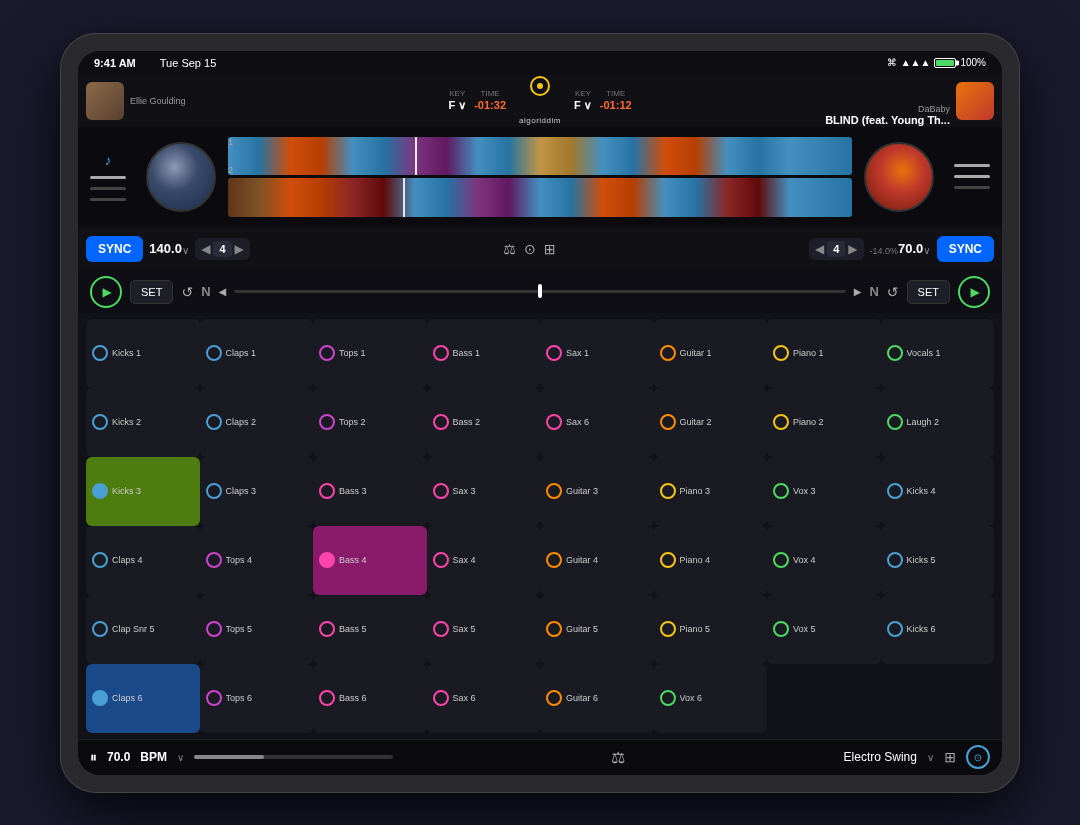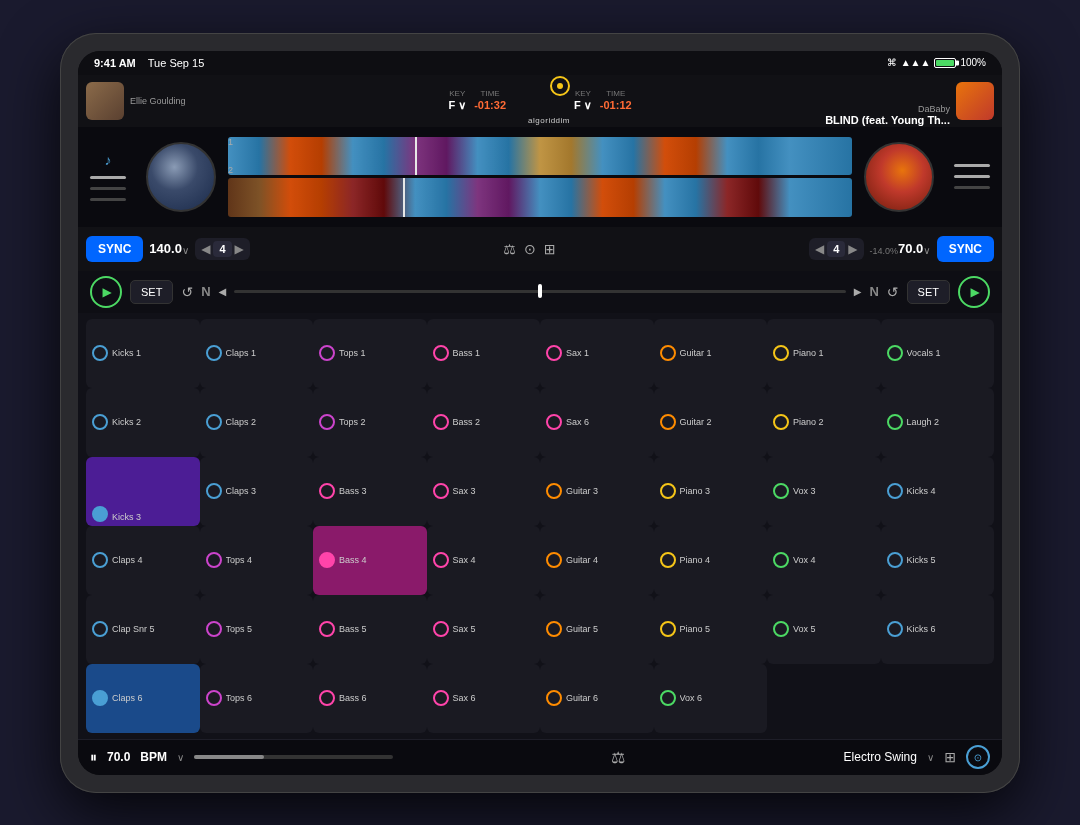--- a/index.html
+++ b/index.html
@@ -76,21 +76,21 @@
       overflow: hidden; flex-shrink: 0;
     }
     .album-art-left { background: linear-gradient(135deg, #8B6B4A, #5a4030); }
     .album-art-right { background: linear-gradient(135deg, #e8740c, #c0392b); }
     .track-details { flex: 1; min-width: 0; }
     .track-artist { color: #999; font-size: 9px; }
     .track-title { color: #fff; font-size: 11px; font-weight: 600; white-space: nowrap; overflow: hidden; text-overflow: ellipsis; }
     .key-time-info { display: flex; flex-direction: column; align-items: center; font-size: 9px; color: #888; gap: 1px; }
     .key-time-info span.val { color: #fff; font-size: 11px; font-weight: 600; }
     .center-logo {
-      display: flex; align-items: flex-end; justify-content: center;
+      display: flex; align-items: center; justify-content: center;
       width: 60px;
       flex-direction: column;
       gap: 20px;
     }
     .logo-circle {
       width: 20px; height: 20px; border-radius: 50%;
       border: 2px solid #f5c518;
       display: flex; align-items: center; justify-content: center;
     }
     .logo-dot { width: 6px; height: 6px; border-radius: 50%; background: #f5c518; }
@@ -380,21 +380,21 @@
     }
     .settings-dot { color: #4a9fd4; font-size: 10px; }
   </style>
 </head>
 <body>
 
 <div class="ipad-frame">
   <div class="ipad-screen">
 
     <div class="status-bar">
-      <div style="display:flex;gap:12px;align-items:center;">
+      <div style="display:flex;gap:24px;align-items:center;">
         <span class="status-time">9:41 AM</span>
         <span class="status-date">Tue Sep 15</span>
       </div>
       <div class="status-icons">
         <span>⌘</span>
         <span>▲▲▲</span>
         <div class="battery-bar">
           <div class="battery-fill"></div>
         </div>
         <span>100%</span>
@@ -598,21 +598,21 @@
             <span class="pad-label">Guitar 2</span>
           </div>
           <div class="pad-cell">
             <div class="pad-icon" style="border-color: rgb(245, 197, 24);"></div>
             <span class="pad-label">Piano 2</span>
           </div>
           <div class="pad-cell">
             <div class="pad-icon" style="border-color: rgb(76, 217, 100);"></div>
             <span class="pad-label">Laugh 2</span>
           </div>
-          <div class="pad-cell" style="background: #4c1d95; align-items: flex-end;">
+          <div class="pad-cell" style="background: #4d7c0f;">
             <div class="pad-icon" style="border-color: rgb(74, 159, 212); background: rgb(74, 159, 212);"></div>
             <span class="pad-label">Kicks 3</span>
           </div>
           <div class="pad-cell">
             <div class="pad-icon" style="border-color: rgb(74, 159, 212);"></div>
             <span class="pad-label">Claps 3</span>
           </div>
           <div class="pad-cell">
             <div class="pad-icon" style="border-color: rgb(255, 68, 170);"></div>
             <span class="pad-label">Bass 3</span>

